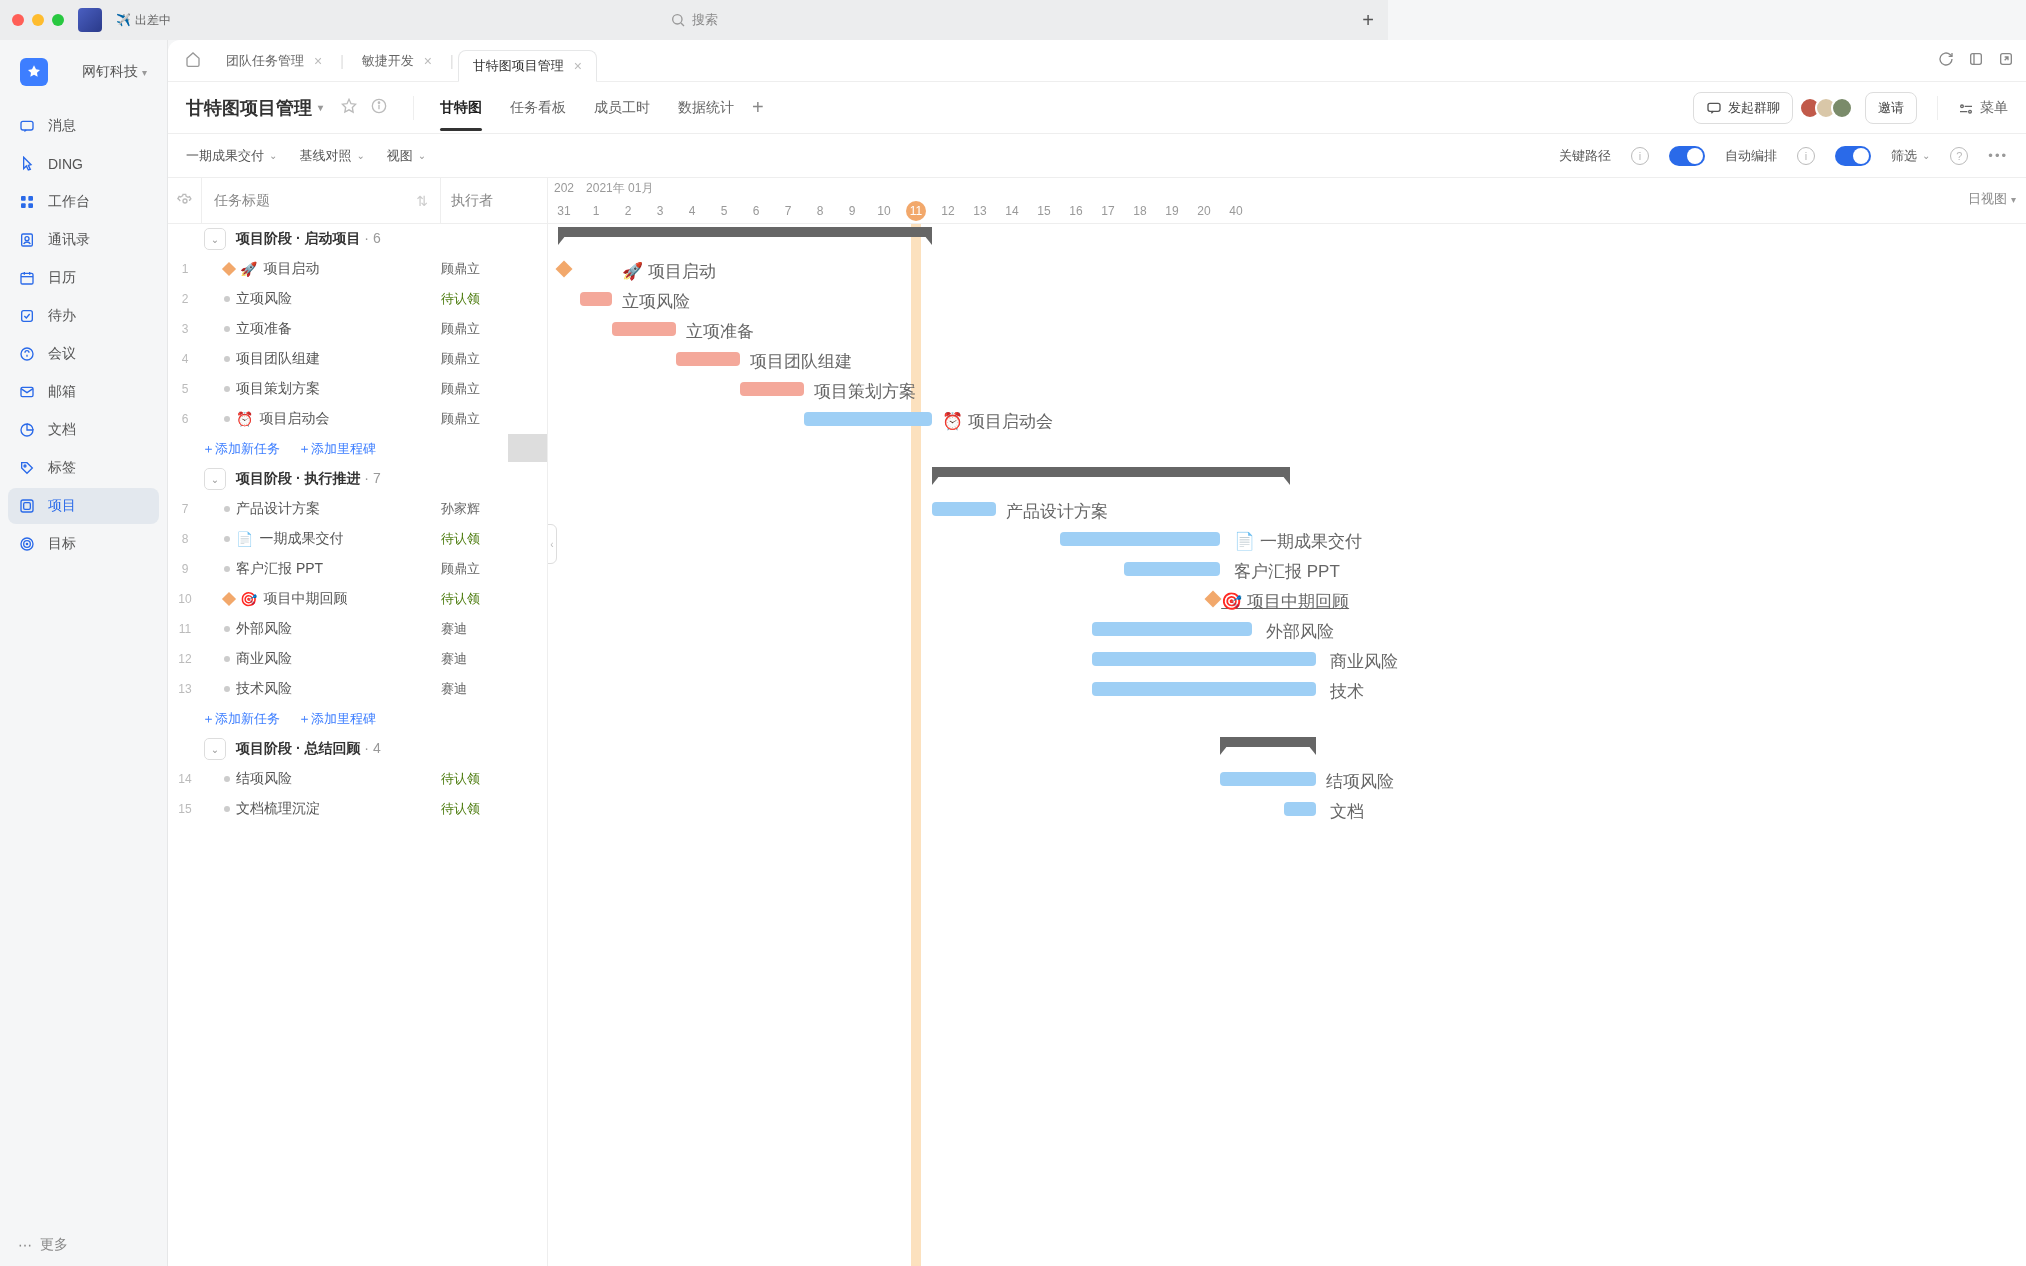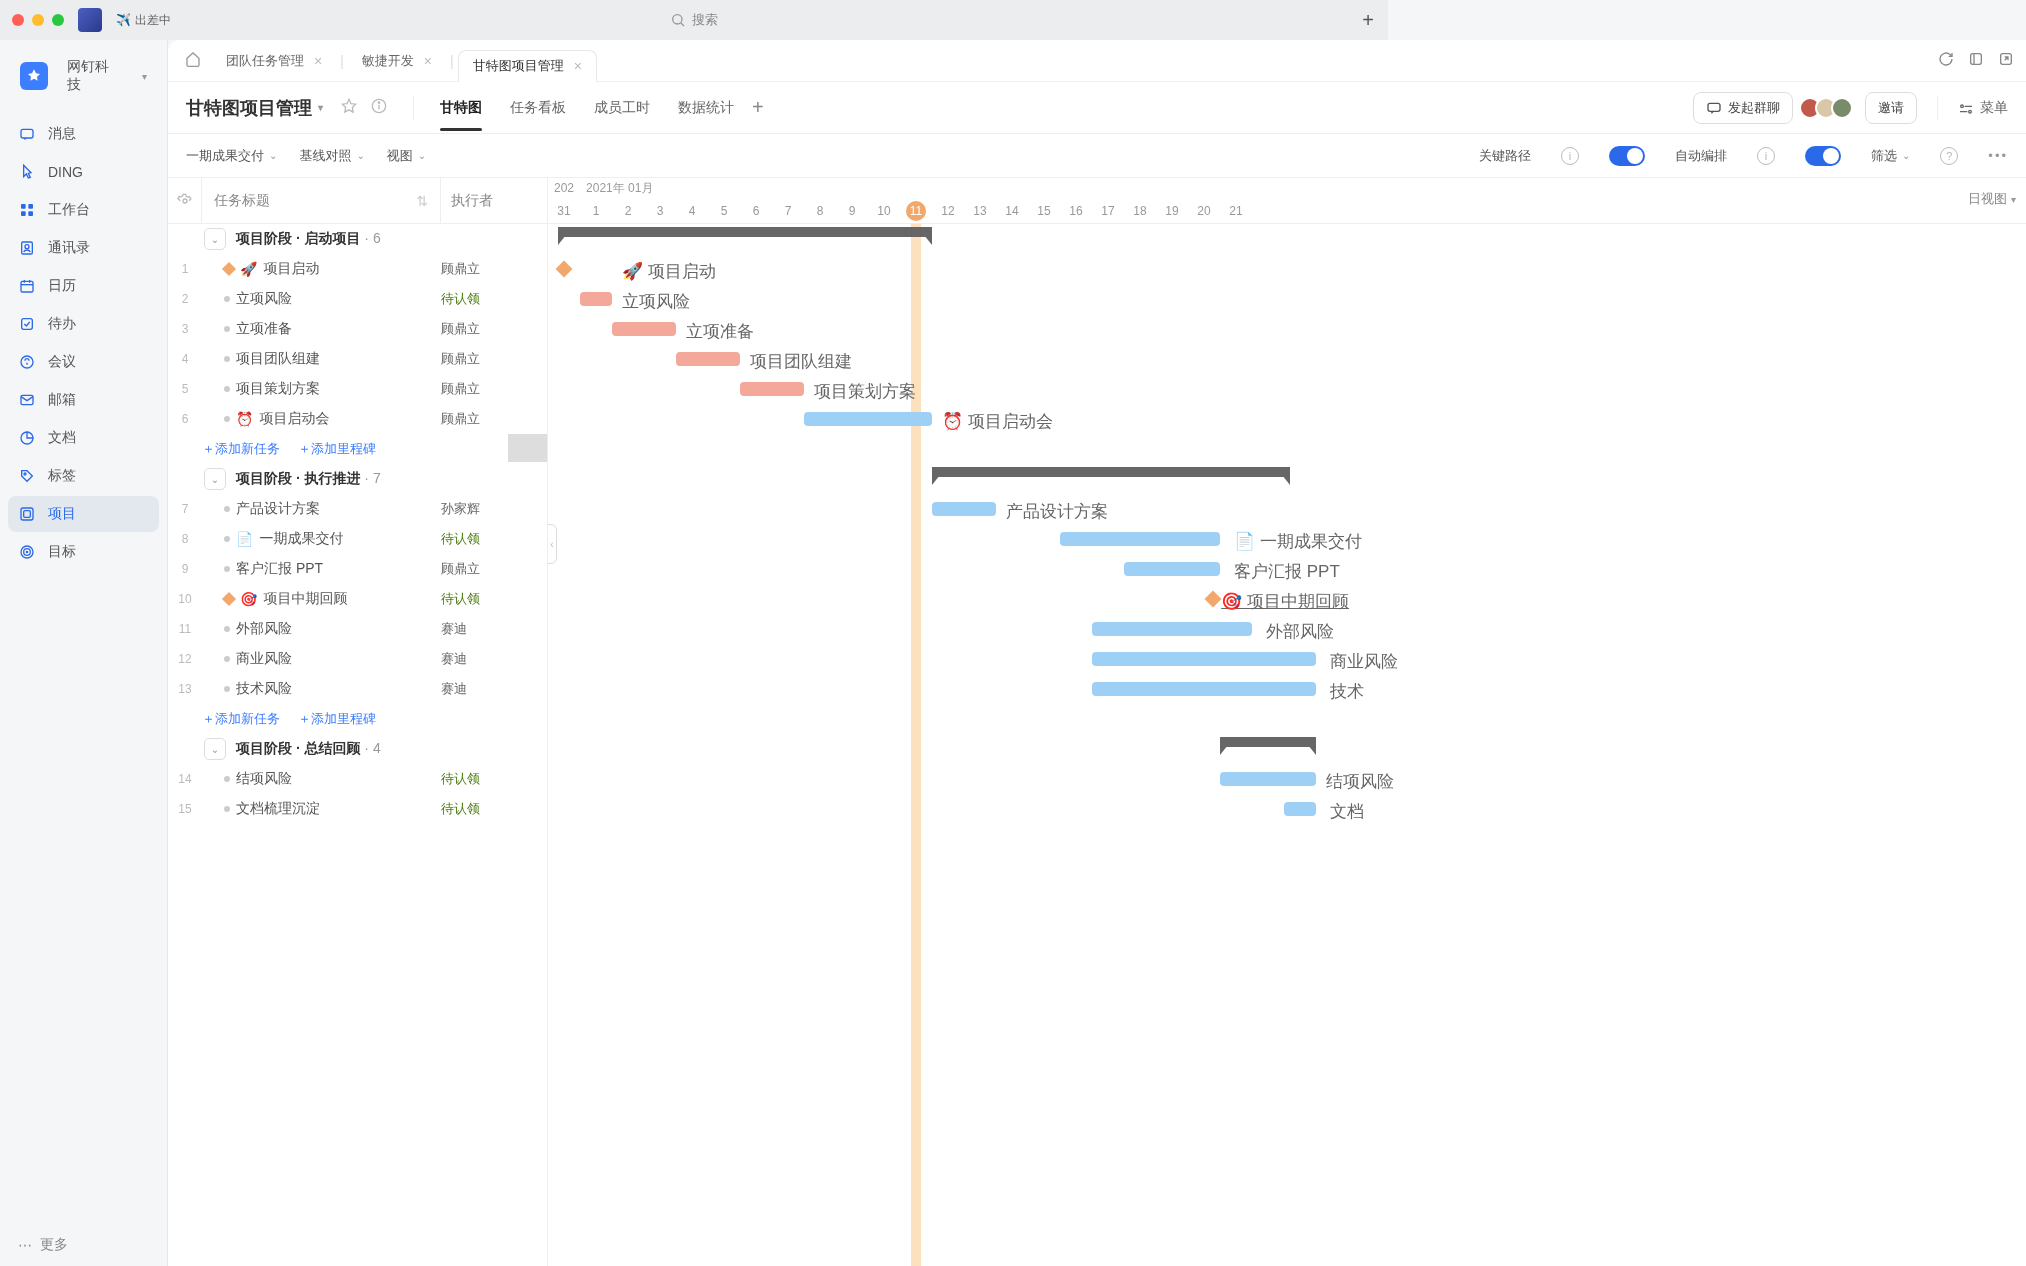--- a/index.html
+++ b/index.html
@@ -12,21 +12,21 @@
 .dot-red { background: #ff5f57; }
 .dot-yellow { background: #febc2e; }
 .dot-green { background: #28c840; }
 .avatar-sm { width: 24px; height: 24px; border-radius: 4px; background: linear-gradient(135deg,#4a5fc1,#2a3a8a); margin-left: 6px; }
 .status-tag { display: flex; align-items: center; gap: 4px; color: #666; font-size: 12px; margin-left: 6px; }
 .search-wrap { position: absolute; left: 50%; transform: translateX(-50%); display: flex; align-items: center; gap: 6px; color: #888; font-size: 13px; }
 .plus-right { position: absolute; right: 14px; color: #555; font-size: 20px; cursor: pointer; }
 
 
 .sidebar { position: absolute; top: 40px; left: 0; bottom: 0; width: 168px; background: #f5f6f7; border-right: 1px solid #e6e7e8; display: flex; flex-direction: column; }
-.org { display: flex; align-items: center; gap: 19px; padding: 10px 12px; margin: 8px; border-radius: 8px; cursor: pointer; }
+.org { display: flex; align-items: center; gap: 4px; padding: 10px 12px; margin: 8px; border-radius: 8px; cursor: pointer; text-align: right; }
 .org-badge { width: 28px; height: 28px; border-radius: 6px; background: #3d7eff; display: flex; align-items: center; justify-content: center; color: #fff; }
 .org-name { flex: 1; color: #555; }
 .org-caret { color: #bbb; }
 .nav { padding: 4px 8px; }
 .nav-item { display: flex; align-items: center; gap: 12px; padding: 9px 10px; border-radius: 8px; color: #555; cursor: pointer; margin-bottom: 2px;}
 .nav-item.active { background: #e3e8ee; color: #2a6ae9; }
 .nav-icon { width: 18px; height: 18px; display: flex; align-items: center; justify-content: center; color: #2a6ae9; }
 .more-bottom { margin-top: auto; padding: 12px 18px; color: #888; display: flex; align-items: center; gap: 8px; }
 
 
@@ -54,21 +54,21 @@
 .right-cluster { margin-left: auto; display: flex; align-items: center; gap: 12px; }
 .chip-btn { display: flex; align-items: center; gap: 6px; padding: 6px 12px; border: 1px solid #ddd; border-radius: 8px; cursor: pointer; color: #444; font-size: 13px; }
 .avatars { display: flex; }
 .avatars .av { width: 22px; height: 22px; border-radius: 50%; border: 2px solid #fff; margin-left: -6px; }
 .av1 { background: #c15a4a; } .av2 { background: #d9c7a8; } .av3 { background: #7a8b6a; }
 .menu-opt { display: flex; align-items: flex-end; gap: 6px; color: #666; cursor: pointer; }
 
 
 .toolbar { height: 44px; display: flex; align-items: center; padding: 0 18px; gap: 22px; border-bottom: 1px solid #eee; color: #555; font-size: 13px; }
 .tb-item { display: flex; align-items: center; gap: 5px; cursor: pointer; }
-.tb-right { margin-left: auto; display: flex; align-items: center; gap: 30px; }
+.tb-right { margin-left: auto; display: flex; align-items: center; gap: 20px; }
 .toggle { width: 36px; height: 20px; border-radius: 10px; background: #2a6ae9; position: relative; cursor: pointer; }
 .toggle::after { content: ""; width: 16px; height: 16px; border-radius: 50%; background: #fff; position: absolute; top: 2px; right: 2px; }
 .help-ic { width: 18px; height: 18px; border-radius: 50%; border: 1.5px solid #bbb; display: flex; align-items: center; justify-content: center; font-size: 11px; color: #bbb; }
 .more-dots { color: #999; letter-spacing: 2px; cursor: pointer; }
 
 
 .gantt { position: absolute; top: 138px; left: 0; right: 0; bottom: 0; display: flex; }
 .left-pane { width: 380px; border-right: 1px solid #eee; display: flex; flex-direction: column; }
 .left-head { height: 46px; display: flex; border-bottom: 1px solid #eee; }
 .lh-gear { width: 34px; display: flex; align-items: center; justify-content: center; color: #bbb; border-right: 1px solid #eee; }
@@ -587,21 +587,21 @@
             <div class="day today">11</div>
             <div class="day">12</div>
             <div class="day">13</div>
             <div class="day">14</div>
             <div class="day">15</div>
             <div class="day">16</div>
             <div class="day">17</div>
             <div class="day">18</div>
             <div class="day">19</div>
             <div class="day">20</div>
-            <div class="day">21</div>
+            <div class="day">40</div>
           </div>
         <div class="day-view-sel">
           <span>日视图</span>
             <span class="caret">▾</span>
         </div>
       </div>
       <div class="chart-body" id="chart">
         <div class="collapse-handle">‹</div>
       <div class="today-line" style="left: 363px;"></div>
           <div class="bar-row">

